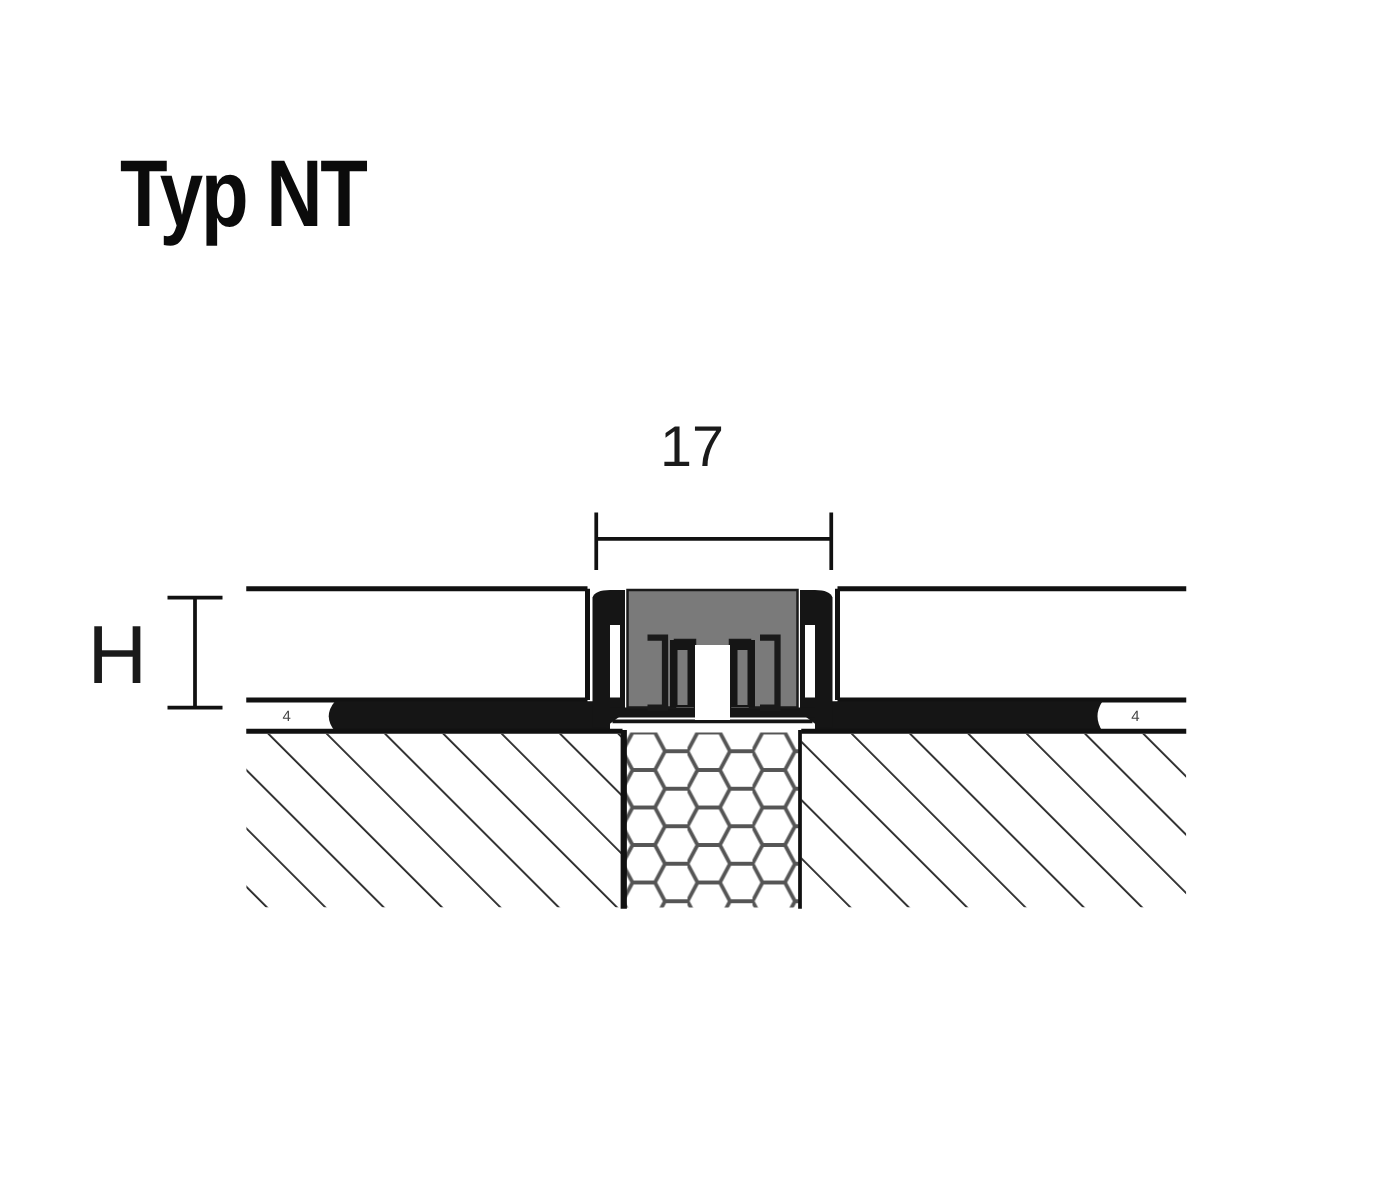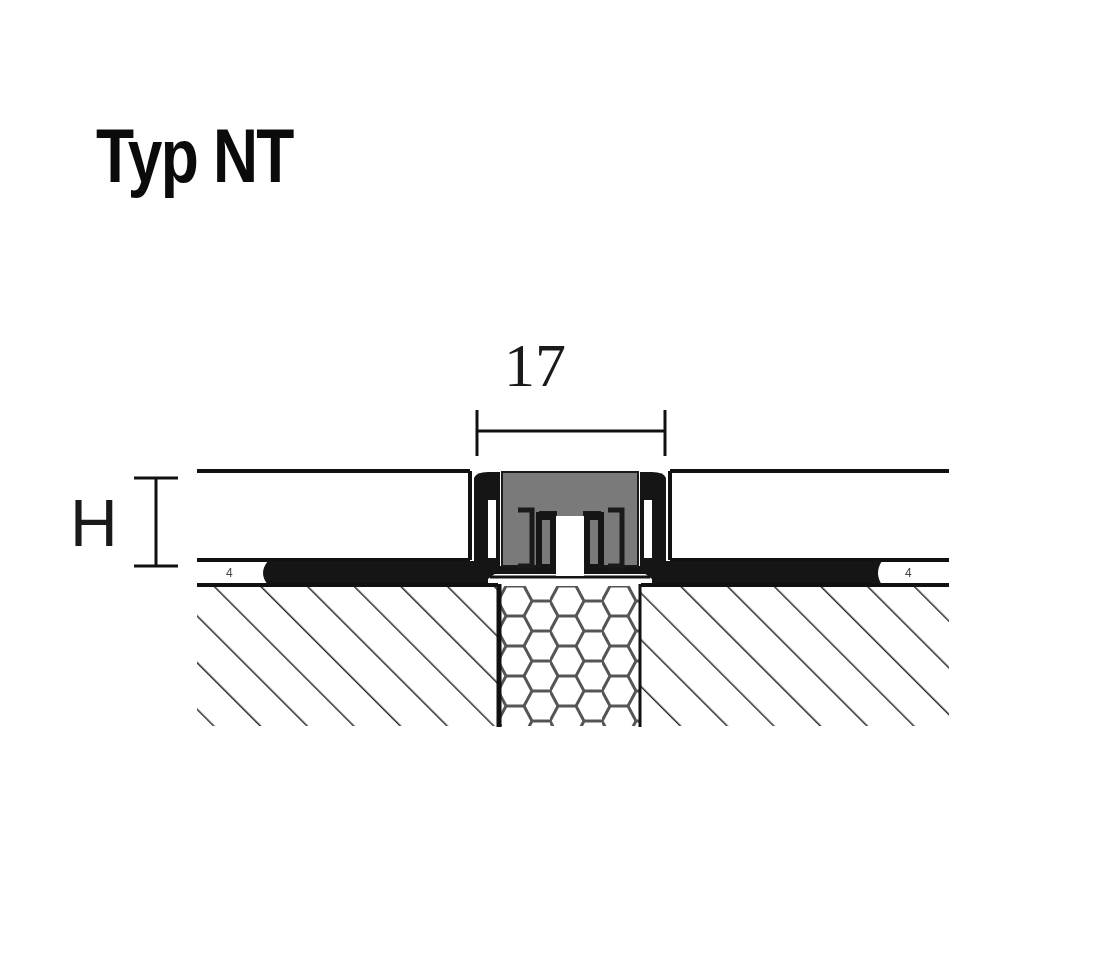--- a/index.html
+++ b/index.html
@@ -7,21 +7,21 @@
     .title {
       position: absolute; left: 96px; top: 118px;
       font-family: "Liberation Sans", sans-serif; font-weight: bold;
       font-size: 76px; color: #0b0b0b; letter-spacing: -2px;
       transform: scaleX(0.82); transform-origin: left top; line-height: 1;
     }
     .dim-label {
       position: absolute; font-family: "Liberation Sans", sans-serif;
       color: #1a1a1a; line-height: 1;
     }
-    .dim-width { left: 504px; top: 334px; font-size: 62px; font-family: Liberation Serif, serif; }
+    .dim-width { left: 528px; top: 334px; font-size: 46px; }
     .dim-height { left: 70px; top: 490px; font-size: 66px; }
     svg.diagram { position: absolute; left: 0; top: 0; }
   </style>
 </head>
 <body>
 
 <div class="title">Typ NT</div>
 <div class="dim-label dim-width">17</div>
 <div class="dim-label dim-height">H</div>
 

